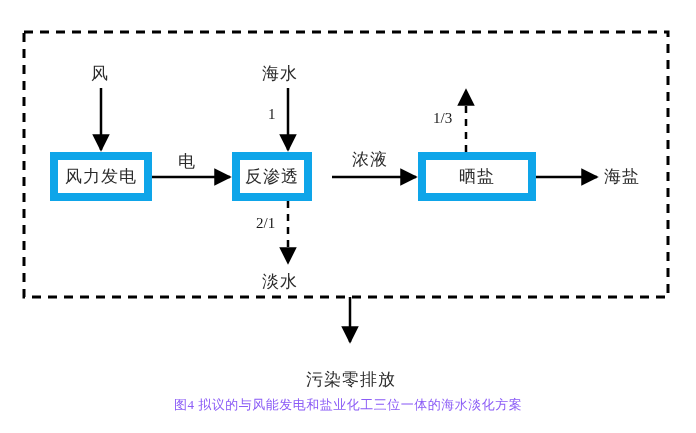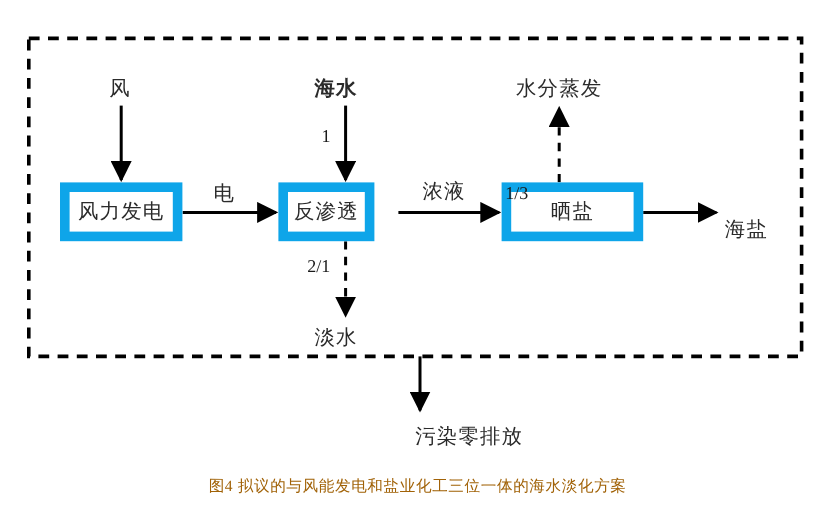--- a/index.html
+++ b/index.html
@@ -51,21 +51,21 @@
     font-size: 15px;
     white-space: nowrap;
     font-family: "Liberation Serif", "DejaVu Serif", serif;
   }
   .caption {
     position: absolute;
     left: 0;
     top: 396px;
     width: 696px;
     text-align: center;
-    color: #a16207;
+    color: #8b5cf6;
     font-size: 13px;
     letter-spacing: 0.5px;
     white-space: nowrap;
     font-family: "Liberation Serif", "DejaVu Serif", serif;
   }
 </style>
 </head>
 <body>
 
 <div id="figure-root">
@@ -106,35 +106,34 @@
   <div class="node-box" style="left:232px; top:152px; width:80px; height:49px;">
     <span>反渗透</span>
   </div>
 
   <div class="node-box" style="left:418px; top:152px; width:118px; height:49px;">
     <span>晒盐</span>
   </div>
 
   <div class="flow-label" style="left:91px; top:62px;">风</div>
 
-  <div class="flow-label" style="left:262px; top:62px;font-weight:bold;">海水</div>
+  <div class="flow-label" style="left:262px; top:62px;">海水</div>
 
   <div class="ratio-label" style="left:268px; top:106px;">1</div>
 
   <div class="flow-label" style="left:178px; top:150px;">电</div>
 
   <div class="flow-label" style="left:352px; top:148px;">浓液</div>
 
   <div class="ratio-label" style="left:256px; top:215px;">2/1</div>
 
   <div class="flow-label" style="left:262px; top:270px;text-align:center;">淡水</div>
 
-  <div class="flow-label" style="left:430px; top:62px;">水分蒸发</div>
 
-  <div class="ratio-label" style="left:421px; top:110px;margin-top:44px;">1/3</div>
+  <div class="ratio-label" style="left:433px; top:110px;">1/3</div>
 
-  <div class="flow-label" style="left:604px; top:180px;">海盐</div>
+  <div class="flow-label" style="left:604px; top:165px;">海盐</div>
 
-  <div class="flow-label" style="left:306px; top:352px;margin-left:40px;">污染零排放</div>
+  <div class="flow-label" style="left:306px; top:368px;">污染零排放</div>
 
   <div class="caption">图4  拟议的与风能发电和盐业化工三位一体的海水淡化方案</div>
 
 </div>
 
 </body></html>

